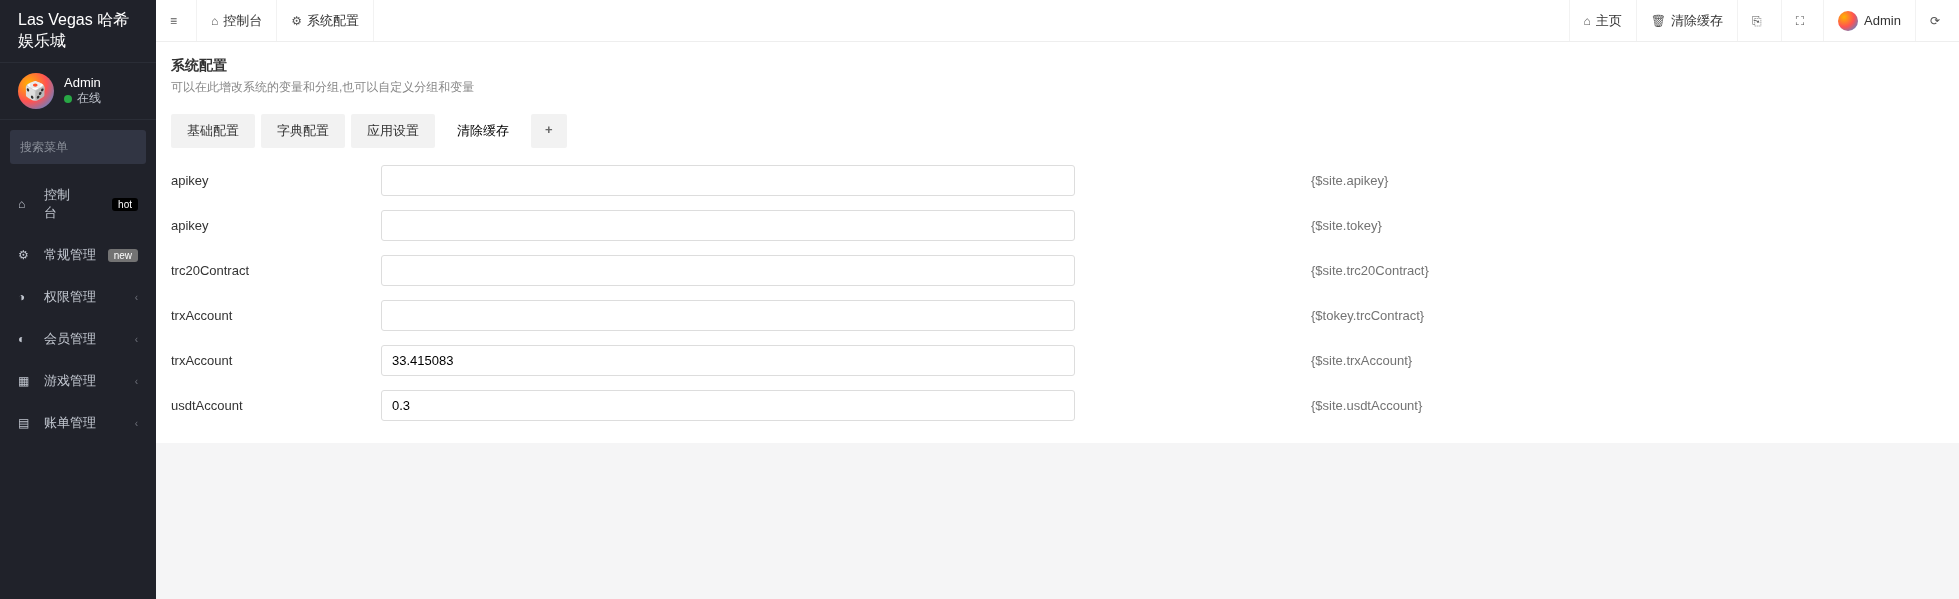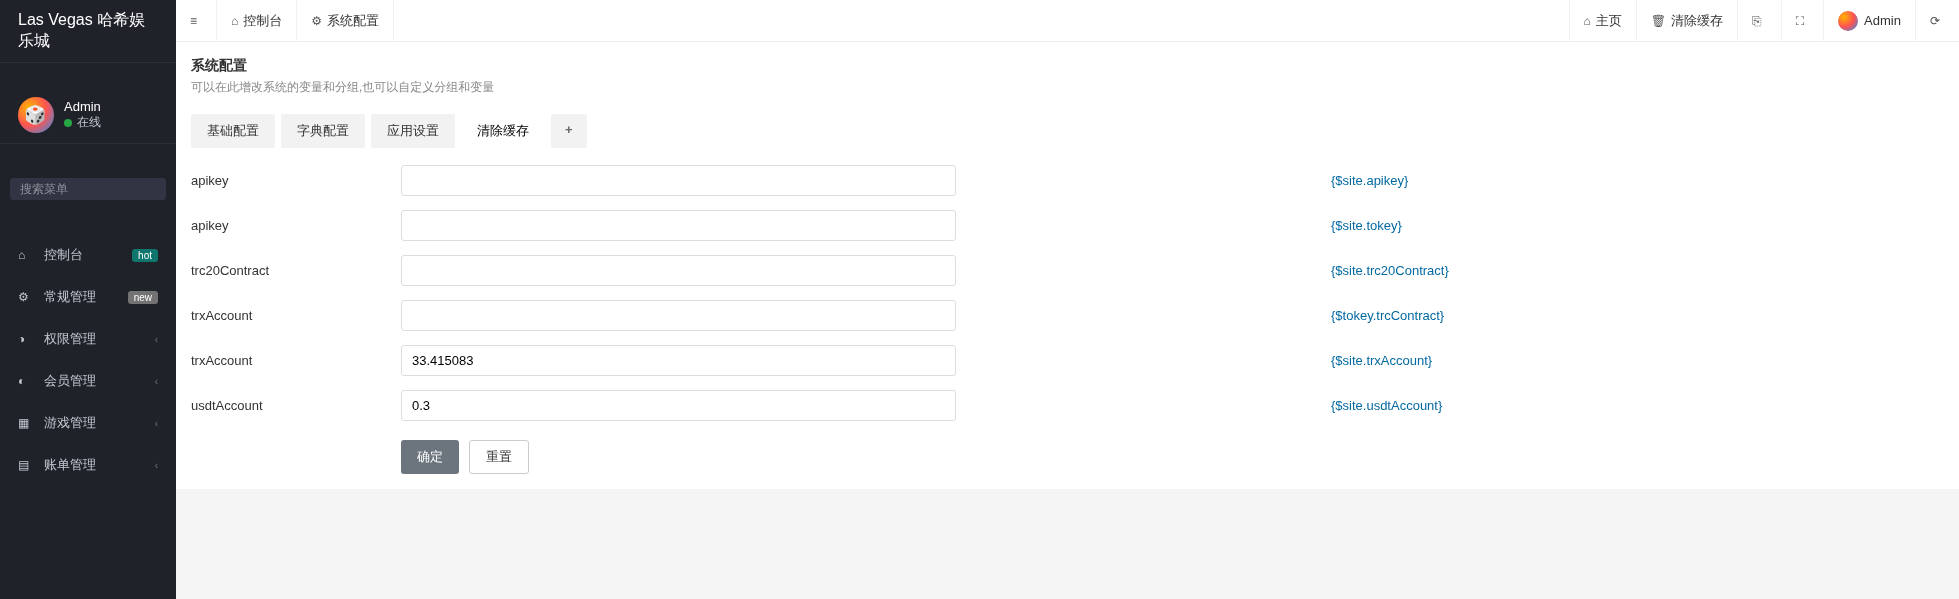--- a/index.html
+++ b/index.html
@@ -1,41 +1,41 @@
 <!DOCTYPE html>
 <html><head>
   <meta charset="utf-8">
   <style>
     * { margin: 0; padding: 0; box-sizing: border-box; }
     body { font-family: -apple-system, "Helvetica Neue", Arial, sans-serif; font-size: 13px; color: #333; background: #fff; }
     
     .layout { display: flex; min-height: 100vh; }
     
     
-    .sidebar { width: 176px; background: #20222A; color: #c2c7d0; display: flex; flex-direction: column; gap: 24px; }
+    .sidebar { width: 156px; background: #20222A; color: #c2c7d0; display: flex; flex-direction: column; }
     .brand { padding: 10px 18px; color: #fff; font-size: 16px; border-bottom: 1px solid #2a2d36; }
     .user-panel { padding: 10px 18px; display: flex; align-items: center; gap: 10px; border-bottom: 1px solid #2a2d36; }
     .avatar { width: 36px; height: 36px; border-radius: 50%; display: inline-flex; align-items: center; justify-content: center; font-size: 18px; background: radial-gradient(circle at 30% 30%, #ffb300, #ff5252, #2196f3); color:#fff; }
     .user-info { display: flex; flex-direction: column; }
     .user-name { color: #fff; font-weight: 500; }
     .user-status { display: flex; align-items: center; gap: 5px; font-size: 12px; color: #c2c7d0; }
     .status-dot { width: 8px; height: 8px; background: #28a745; border-radius: 50%; display: inline-block; }
     
     .search-box { display: flex; align-items: center; background: #313543; margin: 10px; border-radius: 3px; }
-    .search-input { flex: 1; background: transparent; border: none; color: #c2c7d0; padding: 4px 10px; font-size: 12px; outline: none; }
+    .search-input { flex: 1; background: transparent; border: none; color: #c2c7d0; padding: 10px 10px; font-size: 12px; outline: none; }
     .search-input::placeholder { color: #8a8f99; }
     .search-icon { padding: 0 10px; color: #8a8f99; }
     
     .nav-menu { list-style: none; }
     .nav-item { display: flex; align-items: center; padding: 12px 18px; color: #c2c7d0; cursor: pointer; }
     .nav-icon { width: 16px; margin-right: 10px; font-size: 12px; }
     .nav-label { flex: 1; }
     .nav-chevron { color: #70737c; font-size: 10px; }
     .badge { padding: 1px 6px; border-radius: 3px; font-size: 10px; color: #fff; }
-    .badge-hot { background: #0f766e; margin-left: 36px; }
+    .badge-hot { background: #000000; margin-left: 36px; }
     .badge-new { background: #737373; }
     
     
     .main { flex: 1; display: flex; flex-direction: column; background: #f5f5f6; }
     .topbar { background: #fff; border-bottom: 1px solid #eee; display: flex; align-items: stretch; height: 42px; }
     .tb-left, .tb-right { display: flex; align-items: stretch; }
     .tb-right { margin-left: auto; }
     .tb-item { display: flex; align-items: center; padding: 0 14px; cursor: pointer; color: #333; border-right: 1px solid #f2f2f2; font-size: 13px; }
     .tb-right .tb-item { border-left: 1px solid #f2f2f2; border-right: none; }
     .tb-icon { margin-right: 5px; font-size: 12px; color: #555; }
@@ -45,22 +45,22 @@
     .panel-title { font-size: 14px; font-weight: 600; }
     .panel-sub { color: #888; font-size: 12px; margin-top: 4px; margin-bottom: 18px; }
     
     .tabs { display: flex; gap: 6px; margin-bottom: 10px; }
     .tab { background: #f2f2f2; padding: 8px 16px; cursor: pointer; font-size: 13px; border-radius: 2px; }
     .tab.active { background: #fff; color: #000; }
     .tab-plus { background: #f2f2f2; padding: 8px 14px; cursor: pointer; color: #666; font-weight: bold; border-radius: 2px; }
     
     .tbl-header { display: grid; grid-template-columns: 210px 930px 1fr; padding: 10px 0; border-bottom: 1px solid #eee; font-weight: 600; }
     .row { display: grid; grid-template-columns: 210px 930px 1fr; align-items: center; padding: 7px 0; }
-    .row input { width: 555px; padding: 7px 10px; border: 1px solid #ddd; border-radius: 3px; font-size: 13px; outline: none; }
-    .row .varname { color: #0369a1; }
+    .row input { width: 694px; padding: 7px 10px; border: 1px solid #ddd; border-radius: 3px; font-size: 13px; outline: none; }
+    .row .varname { color: #737373; }
     
     .actions { padding: 12px 0 0 210px; display: flex; gap: 10px; }
     .btn { padding: 7px 16px; border: none; border-radius: 3px; cursor: pointer; font-size: 13px; }
     .btn-primary { background: #6c757d; color: #fff; }
     .btn-default { background: #fff; border: 1px solid #ccc; color: #333; }
     
     .avatar-sm { width: 20px; height: 20px; border-radius:50%; display:inline-block; background: radial-gradient(circle at 30% 30%, #ffb300, #ff5252, #2196f3); margin-right:6px; }
   </style>
 </head>
 <body>
@@ -194,19 +194,15 @@
             <div><input value="33.415083" style=""></div>
             <div class="varname">{$site.trxAccount}</div>
           </div>
           <div class="row">
             <div>usdtAccount</div>
             <div><input value="0.3" style=""></div>
             <div class="varname">{$site.usdtAccount}</div>
           </div>
         </div>
 
-      <div class="actions">
-        <button class="btn btn-primary">确定</button>
-        <button class="btn btn-default">重置</button>
-      </div>
     </div>
   </div>
 </div>
 
 </body></html>

